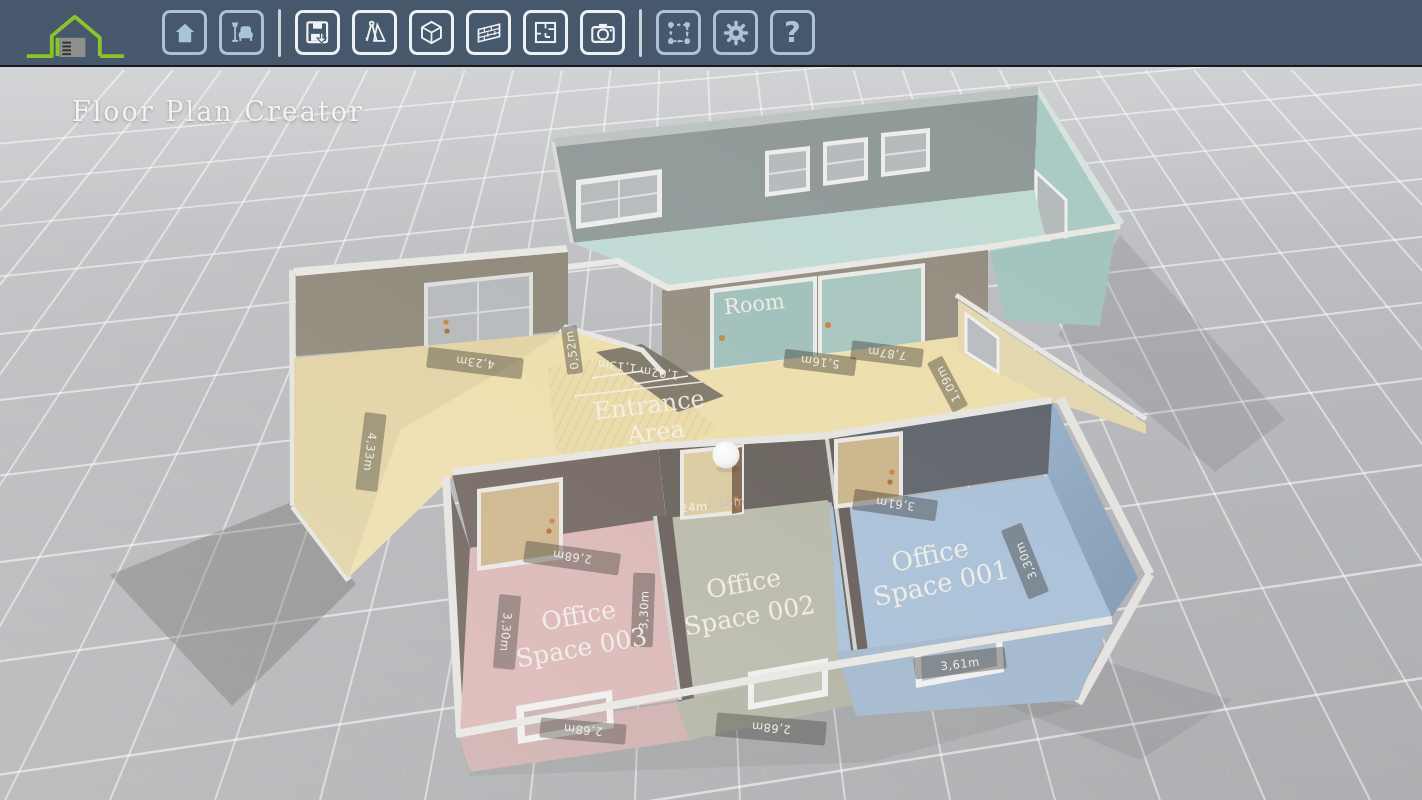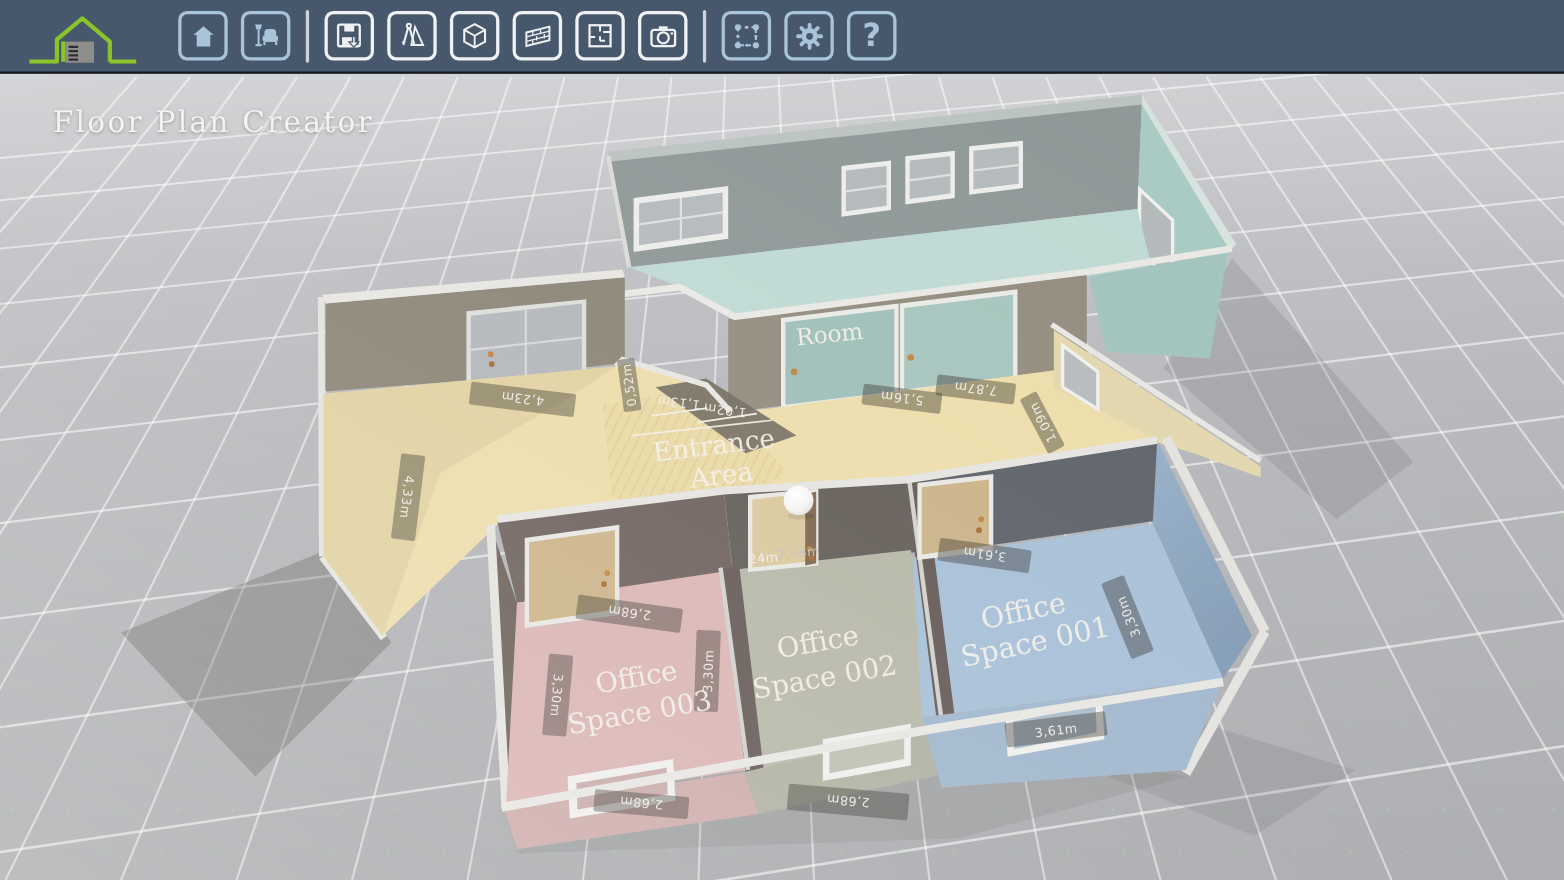--- a/index.html
+++ b/index.html
@@ -15,21 +15,21 @@
   .tb-btn{width:45px;height:45px;border:3px solid;border-radius:8px;
           display:flex;align-items:center;justify-content:center;
           box-sizing:border-box;background:transparent;cursor:pointer;}
   .tb-btn + .tb-btn{margin-left:12px;}
   .c-blue{border-color:#a9c3d9;}
   .c-white{border-color:#eef2f5;}
   .tb-div{width:3px;height:48px;background:#ccd3da;margin:0 14px;border-radius:2px;}
   .qmark{font-family:"DejaVu Sans",sans-serif;font-size:29px;font-weight:bold;
          color:#a9c3d9;line-height:1;}
   
-  .app-title{position:absolute;left:48px;top:96px;z-index:4;
+  .app-title{position:absolute;left:72px;top:96px;z-index:4;
              font-family:"DejaVu Serif",serif;font-size:27px;letter-spacing:2px;
              color:#f4f3ef;text-shadow:0 1px 3px rgba(40,40,40,.35);}
   
   .dim{font-family:"DejaVu Sans",sans-serif;font-size:11.5px;fill:#f1eee6;
        letter-spacing:.5px;opacity:.95;}
   .dim2{font-family:"DejaVu Sans",sans-serif;font-size:11.5px;fill:#c4c0b5;
        letter-spacing:.5px;opacity:.95;}
   .rname{font-family:"DejaVu Serif",serif;fill:#f2efe7;opacity:.92;}
   .dimstrip{fill:rgba(38,34,27,0.40);}
 </style>

